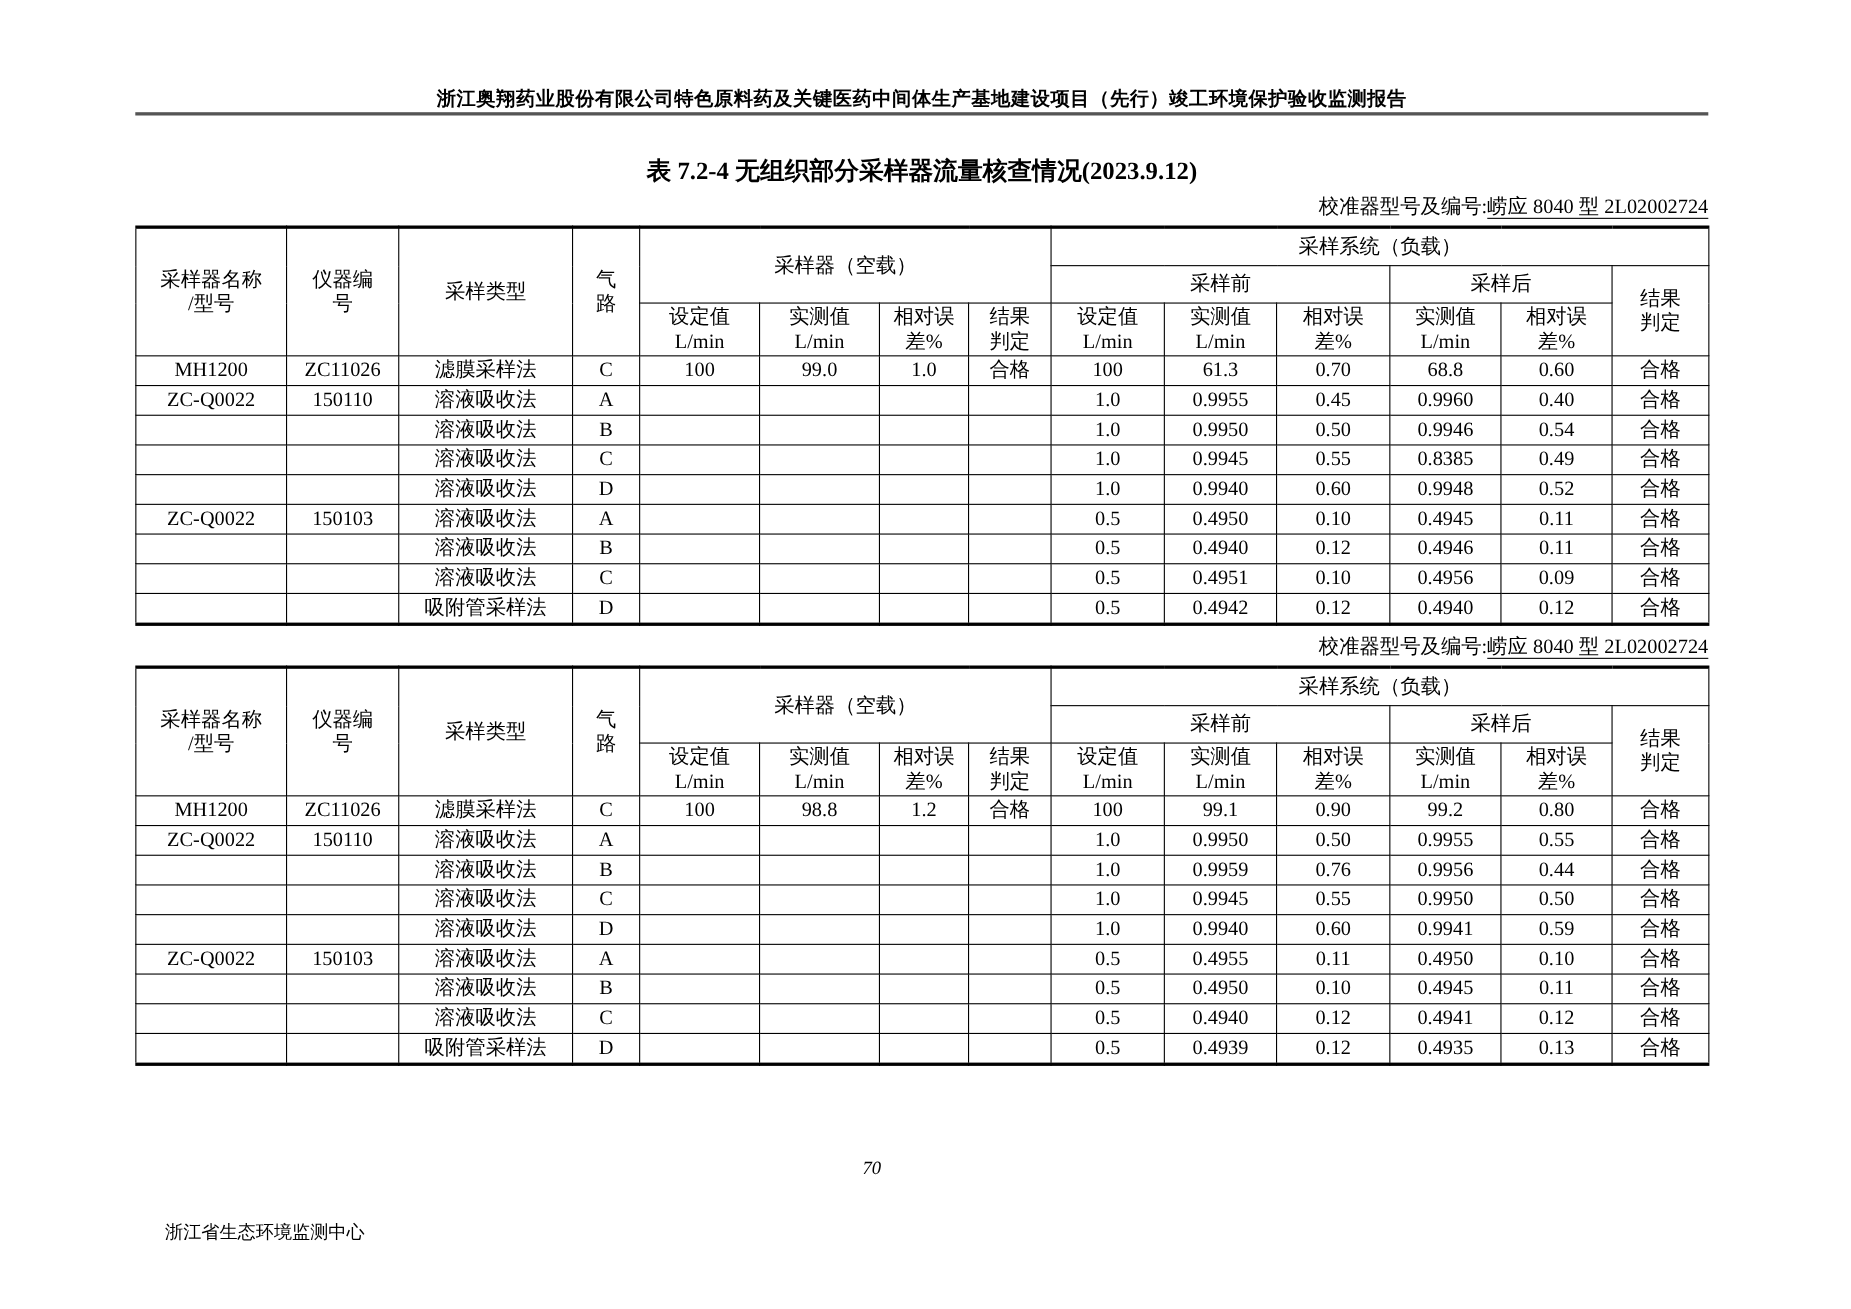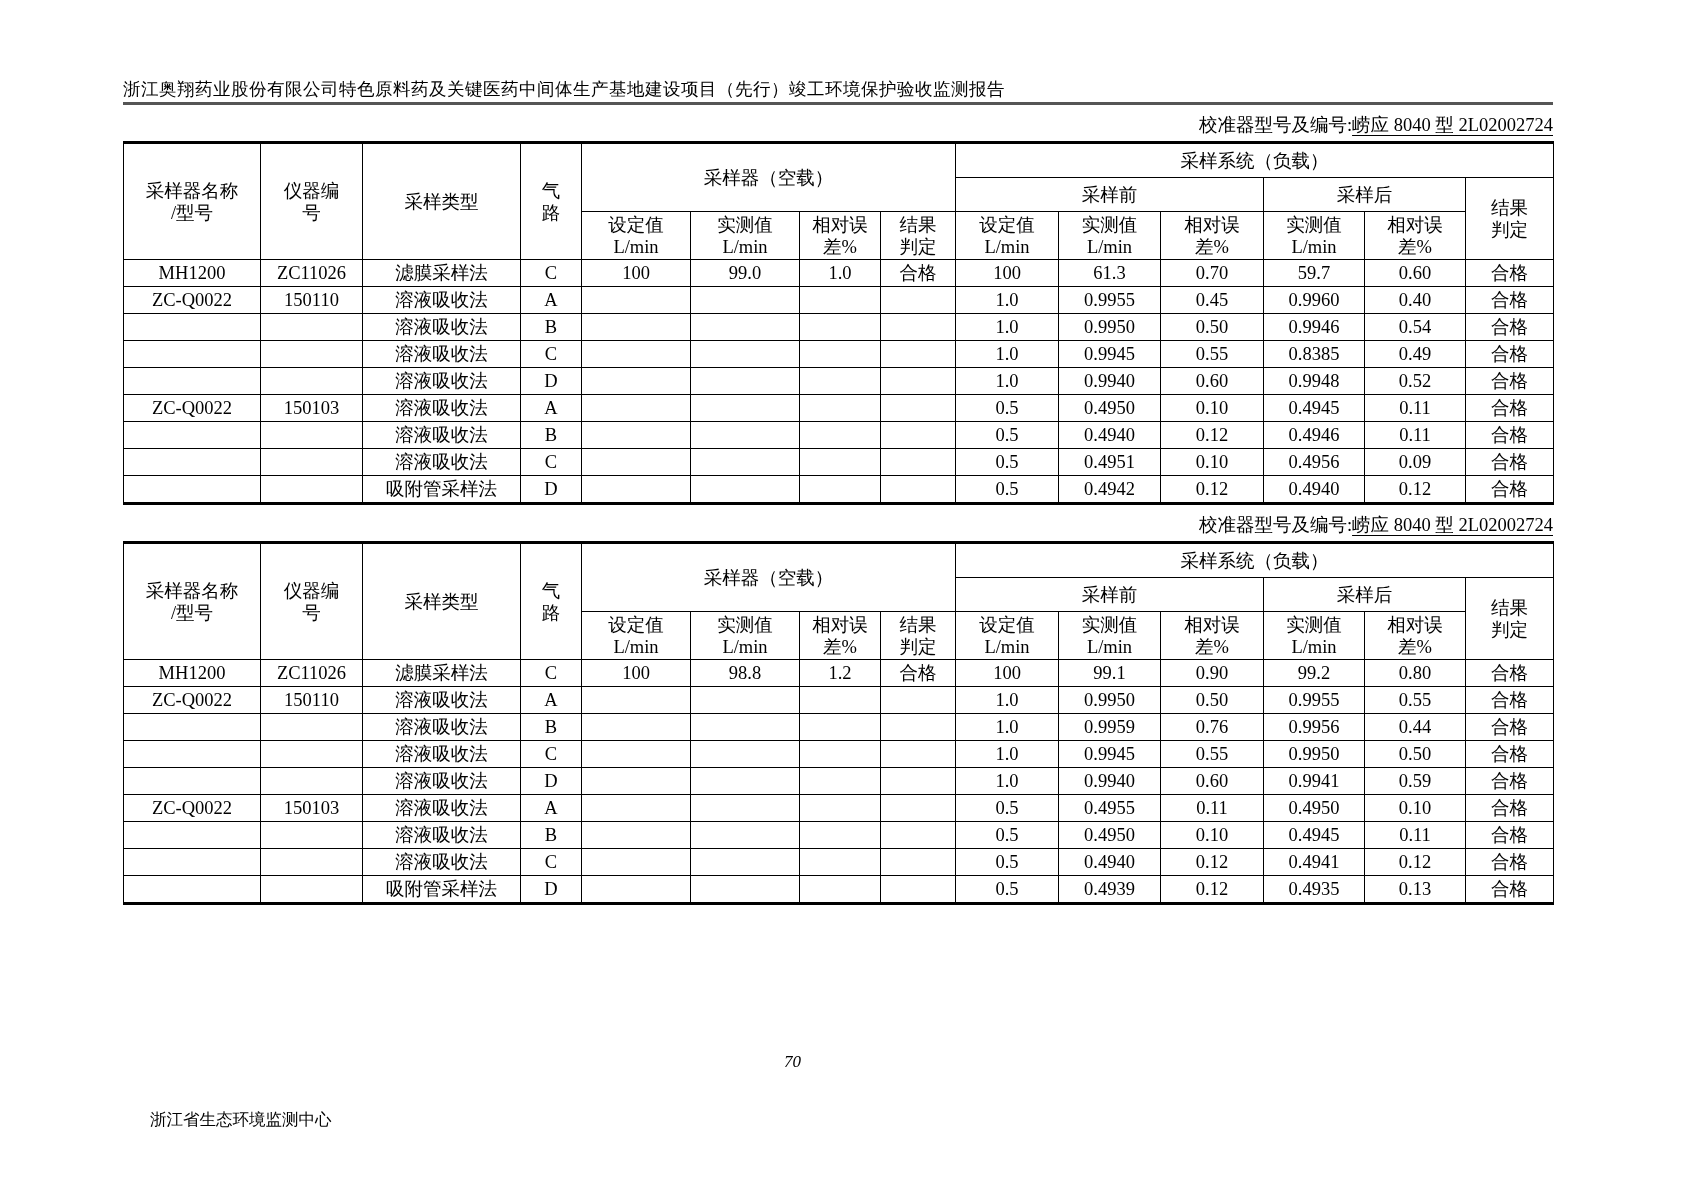--- a/index.html
+++ b/index.html
@@ -17,25 +17,26 @@
     overflow: hidden;
   }
   .content {
     position: absolute;
     left: 123px;
     top: 0;
     width: 1430px;
   }
   .page-header {
     padding-top: 79px;
-    text-align: left;
+    text-align: center;
     font-size: 17.5px;
     line-height: 20px;
     letter-spacing: 0.5px;
     white-space: nowrap;
+    font-weight: bold;
   }
   .header-rule {
     margin-top: 3px;
     border-top: 3px solid #555;
     height: 0;
   }
   .table-title {
     margin-top: 38px;
     text-align: center;
     font-size: 22.5px;
@@ -93,20 +94,21 @@
 </style>
 </head>
 <body>
 
 <div class="page">
   <div class="content">
 
     <div class="page-header">浙江奥翔药业股份有限公司特色原料药及关键医药中间体生产基地建设项目（先行）竣工环境保护验收监测报告</div>
     <div class="header-rule"></div>
 
+    <div class="table-title">表 7.2-4 无组织部分采样器流量核查情况(2023.9.12)</div>
     <div class="calibrator"><span>校准器型号及编号:</span><span class="cal-value">崂应 8040 型  2L02002724</span></div>
 
     <table class="flow-table">
       <colgroup>
         <col style="width:137px">
           <col style="width:102px">
           <col style="width:158px">
           <col style="width:61px">
         <col style="width:109px">
           <col style="width:109px">
@@ -164,21 +166,21 @@
             <td>ZC11026</td>
             <td>滤膜采样法</td>
             <td>C</td>
             <td>100</td>
             <td>99.0</td>
             <td>1.0</td>
             <td>合格</td>
             <td>100</td>
             <td>61.3</td>
             <td>0.70</td>
-            <td>59.7</td>
+            <td>68.8</td>
             <td>0.60</td>
             <td>合格</td>
           </tr>
           <tr>
             <td>ZC-Q0022</td>
             <td>150110</td>
             <td>溶液吸收法</td>
             <td>A</td>
             <td></td>
             <td></td>

